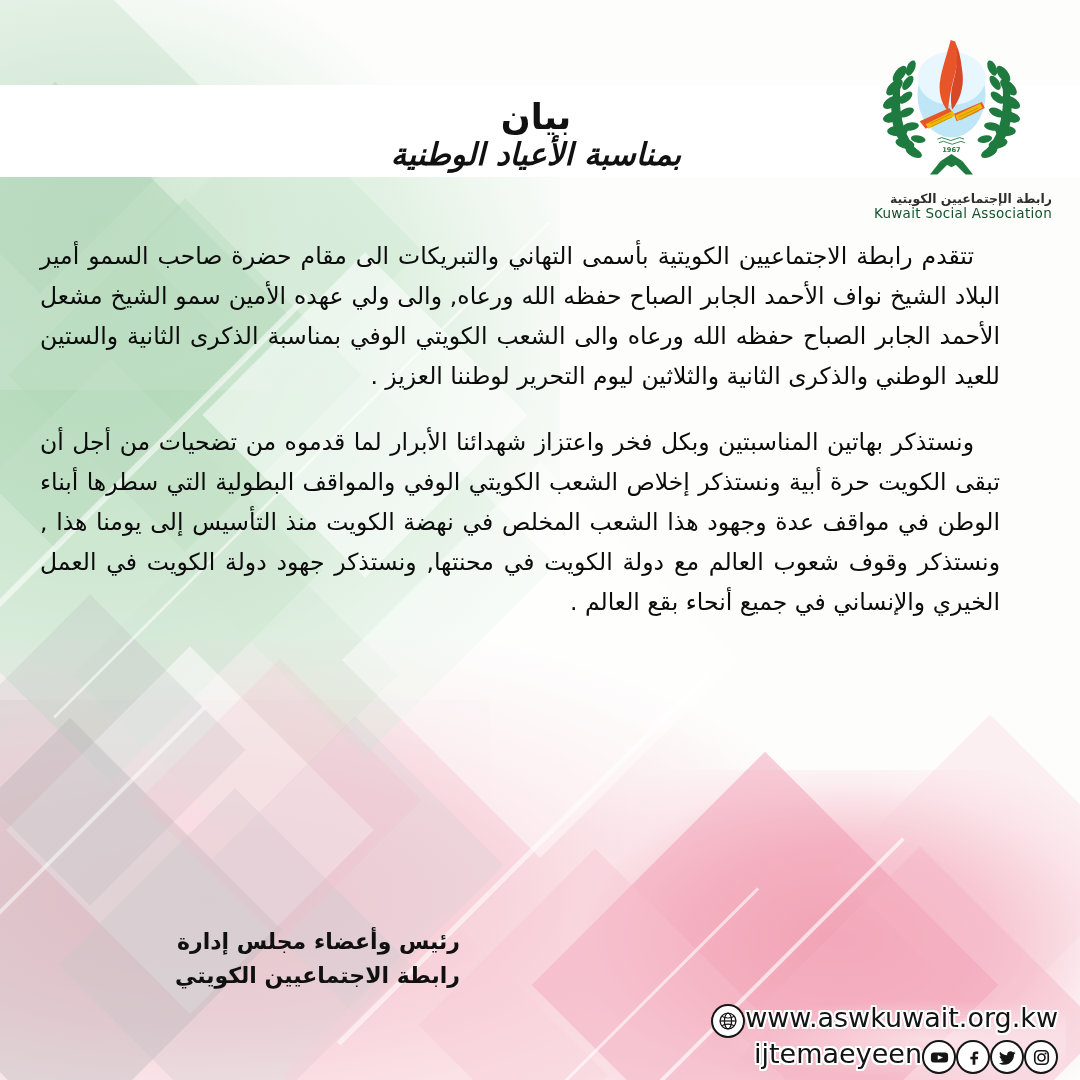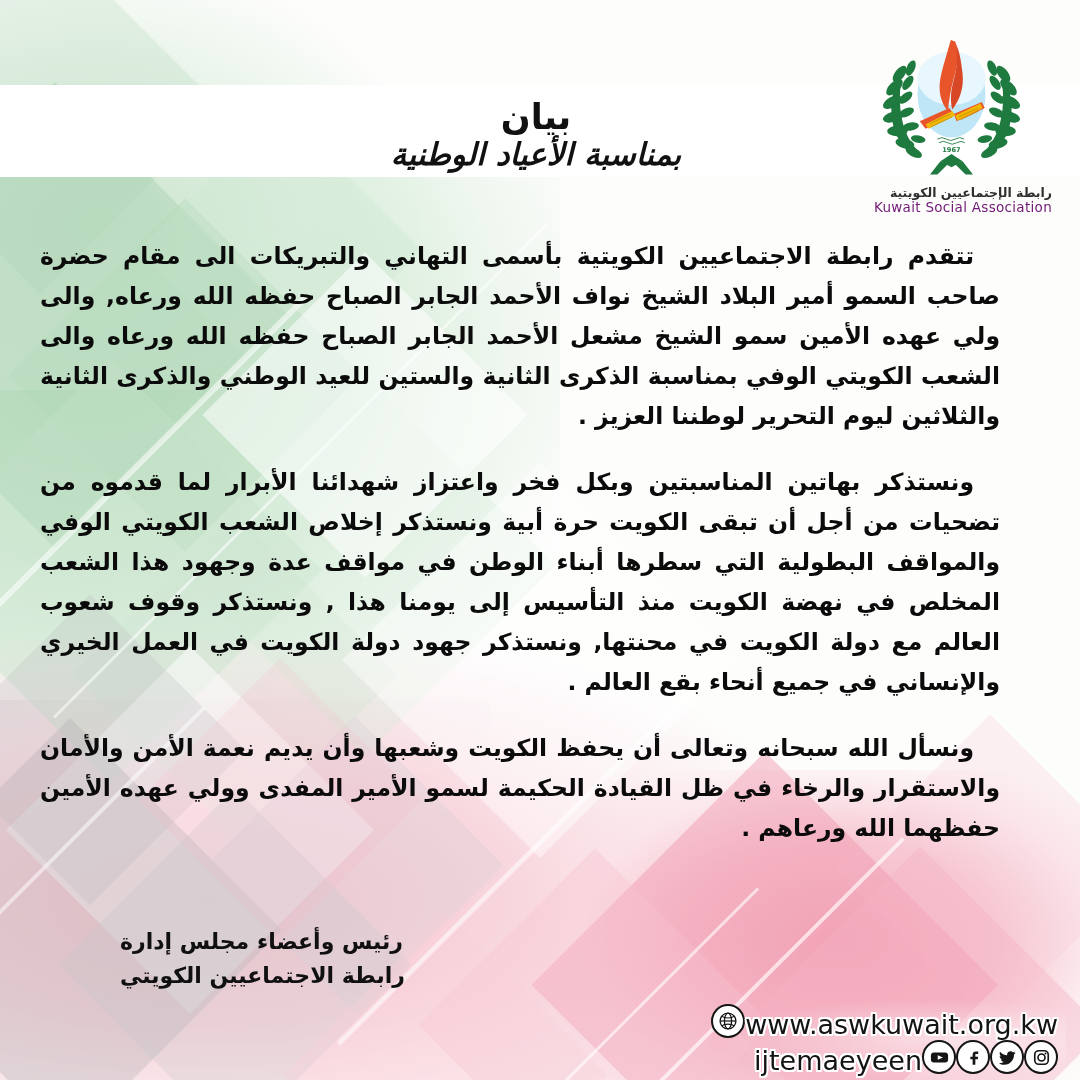--- a/index.html
+++ b/index.html
@@ -102,57 +102,57 @@
   }
 
   
   .logo-block {
     position:absolute; right:28px; top:34px; width:202px; height:190px;
     z-index:8; text-align:right;
   }
   .logo-mark { width:175px; height:148px; margin:0 auto; display:block; }
   .logo-ar {
     font-size:12.5px; font-weight:bold; color:#2e2e2e; line-height:1.15;
-    margin-top:4px; letter-spacing:0.2px;
+    margin-top:10px; letter-spacing:0.2px;
   }
   .logo-en {
-    font-size:13.5px; font-weight:normal; color:#701a75; line-height:1.15;
+    font-size:13.5px; font-weight:normal; color:#14532d; line-height:1.15;
     letter-spacing:0.3px; direction:ltr;
   }
 
   
   .body-text {
     position:absolute; left:40px; top:236px; width:960px;
     z-index:6;
     text-align:justify; text-align-last:right;
     direction:rtl;
     color:#0b0b0b;
-    font-weight:bold;
+    font-weight:normal;
     font-size:23.5px;
     line-height:40px;
   }
   .para { margin-bottom:26px; text-indent:26px; }
   .para.last { margin-bottom:0; }
 
   
   .signature {
     position:absolute; right:620px; top:925px; width:340px;
     z-index:6;
-    direction:rtl; text-align:left;
+    direction:rtl; text-align:right;
     font-weight:bold; font-size:22px; line-height:34px; color:#101010;
   }
 
   
   .footer {
     position:absolute; right:22px; bottom:6px;
     z-index:9;
     direction:ltr;
     display:flex; flex-direction:column; align-items:flex-end; gap:2px;
   }
-  .footer-row { display:flex; align-items:flex-end; }
+  .footer-row { display:flex; align-items:flex-start; }
   .footer-text {
     font-size:27px; color:#141414; line-height:1;
     font-family:"DejaVu Sans","Liberation Sans",sans-serif;
     text-shadow:
       -1.6px -1.6px 0 #fff, 1.6px -1.6px 0 #fff,
       -1.6px  1.6px 0 #fff, 1.6px  1.6px 0 #fff,
        0 -2px 0 #fff, 0 2px 0 #fff, -2px 0 0 #fff, 2px 0 0 #fff;
   }
   .soc {
     width:34px; height:34px; border-radius:50%;
@@ -289,21 +289,20 @@
         <path d="M130 172 L144 190 L134 190 L120 176 Z"></path>
       </g>
     </svg>
     <div class="logo-ar">رابطة الإجتماعيين الكويتية</div>
     <div class="logo-en">Kuwait Social Association</div>
   </div>
 
   <div class="body-text">
     <p class="para">تتقدم رابطة الاجتماعيين الكويتية بأسمى التهاني والتبريكات الى مقام حضرة صاحب السمو أمير البلاد الشيخ نواف الأحمد الجابر الصباح حفظه الله ورعاه, والى ولي عهده الأمين سمو الشيخ مشعل الأحمد الجابر الصباح حفظه الله ورعاه والى الشعب الكويتي الوفي بمناسبة الذكرى الثانية والستين للعيد الوطني والذكرى الثانية والثلاثين ليوم التحرير لوطننا العزيز .</p>
     <p class="para">ونستذكر بهاتين المناسبتين وبكل فخر واعتزاز شهدائنا الأبرار لما قدموه من تضحيات من أجل أن تبقى الكويت حرة أبية ونستذكر إخلاص الشعب الكويتي الوفي والمواقف البطولية التي سطرها أبناء الوطن في مواقف عدة وجهود هذا الشعب المخلص في نهضة الكويت منذ التأسيس إلى يومنا هذا , ونستذكر وقوف شعوب العالم مع دولة الكويت في محنتها, ونستذكر جهود دولة الكويت في العمل الخيري والإنساني في جميع أنحاء بقع العالم .</p>
-    <p class="para last">ونسأل الله سبحانه وتعالى أن يحفظ الكويت وشعبها وأن يديم نعمة الأمن والأمان والاستقرار والرخاء في ظل القيادة الحكيمة لسمو الأمير المفدى وولي عهده الأمين حفظهما الله ورعاهم .</p>
   </div>
 
   <div class="signature">
     <div>رئيس وأعضاء مجلس إدارة</div>
     <div>رابطة الاجتماعيين الكويتي</div>
   </div>
 
   <div class="footer-halo"></div>
   <div class="footer">
 

